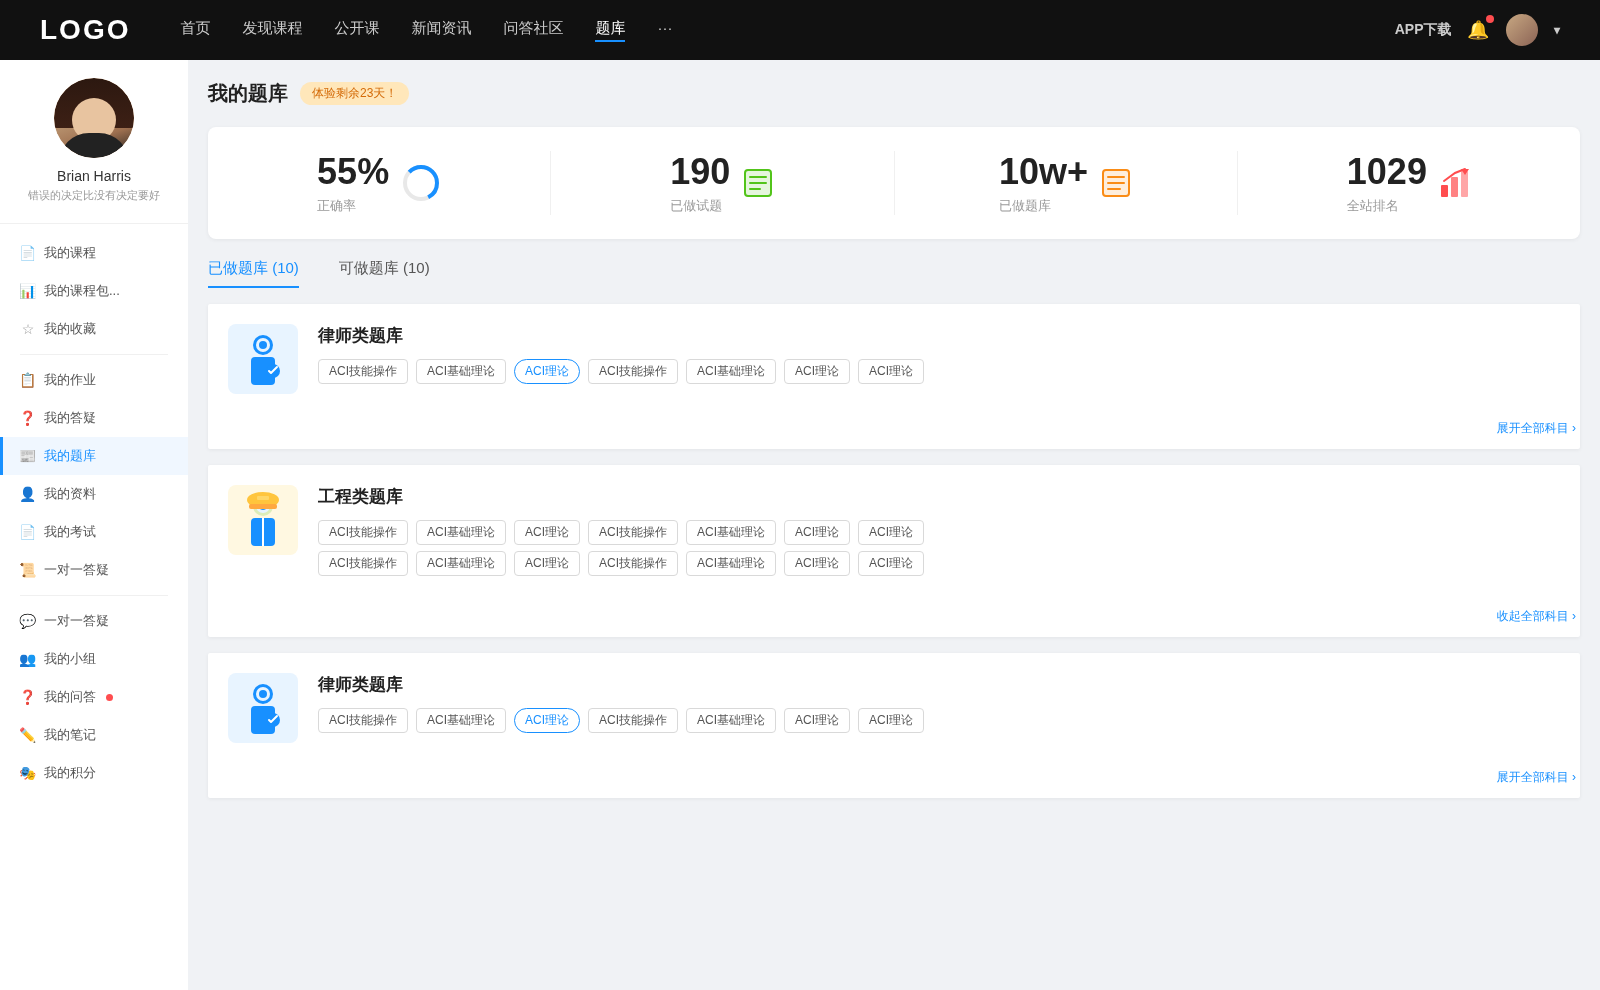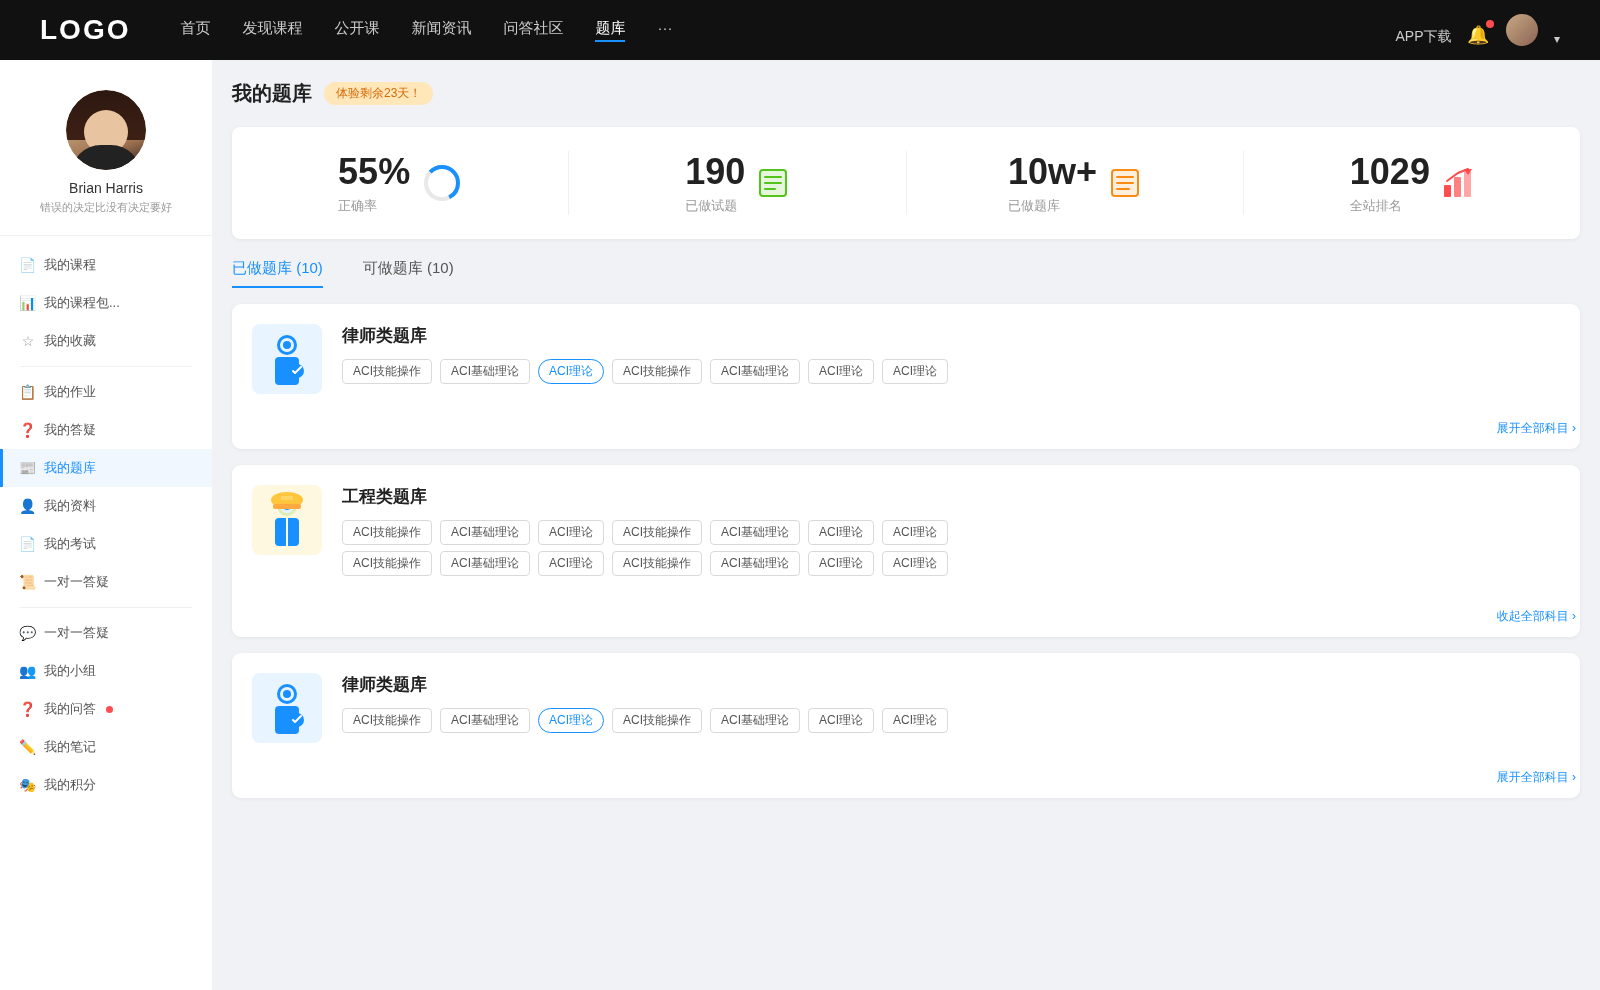--- a/index.html
+++ b/index.html
@@ -33,24 +33,25 @@
       font-size: 15px;
       cursor: pointer;
     }
     .navbar-nav a.active {
       color: #fff;
       border-bottom: 2px solid #1890ff;
       padding-bottom: 2px;
     }
     .navbar-right {
       display: flex;
-      align-items: flex-end;
+      align-items: center;
       gap: 16px;
       color: #ccc;
       font-size: 14px;
+      font-weight: bold;
     }
     .navbar-right .app-download {
       color: #ccc;
       cursor: pointer;
     }
     .bell-icon {
       font-size: 18px;
       color: #fff;
       cursor: pointer;
       position: relative;
@@ -73,23 +74,23 @@
 
     
     .main-layout {
       display: flex;
       min-height: calc(100vh - 60px);
       background: #f0f2f5;
     }
 
     
     .sidebar {
-      width: 212px;
+      width: 188px;
       background: #fff;
-      padding: 20px 0;
+      padding: 8px 0;
       flex-shrink: 0;
     }
     .user-profile {
       text-align: center;
       padding: 10px 20px 20px;
       border-bottom: 1px solid #f0f0f0;
       margin-bottom: 10px;
     }
     .user-avatar {
       width: 80px;
@@ -243,21 +244,21 @@
     }
     .tab-item.active {
       color: #1890ff;
       border-bottom: 2px solid #1890ff;
       font-weight: 500;
     }
 
     
     .category-card {
       background: #fff;
-      border-radius: 9px;
+      border-radius: 2px;
       margin-bottom: 16px;
       box-shadow: 0 1px 4px rgba(0,0,0,0.06);
       overflow: hidden;
     }
     .category-inner {
       display: flex;
       align-items: flex-start;
       padding: 20px;
       gap: 20px;
     }

